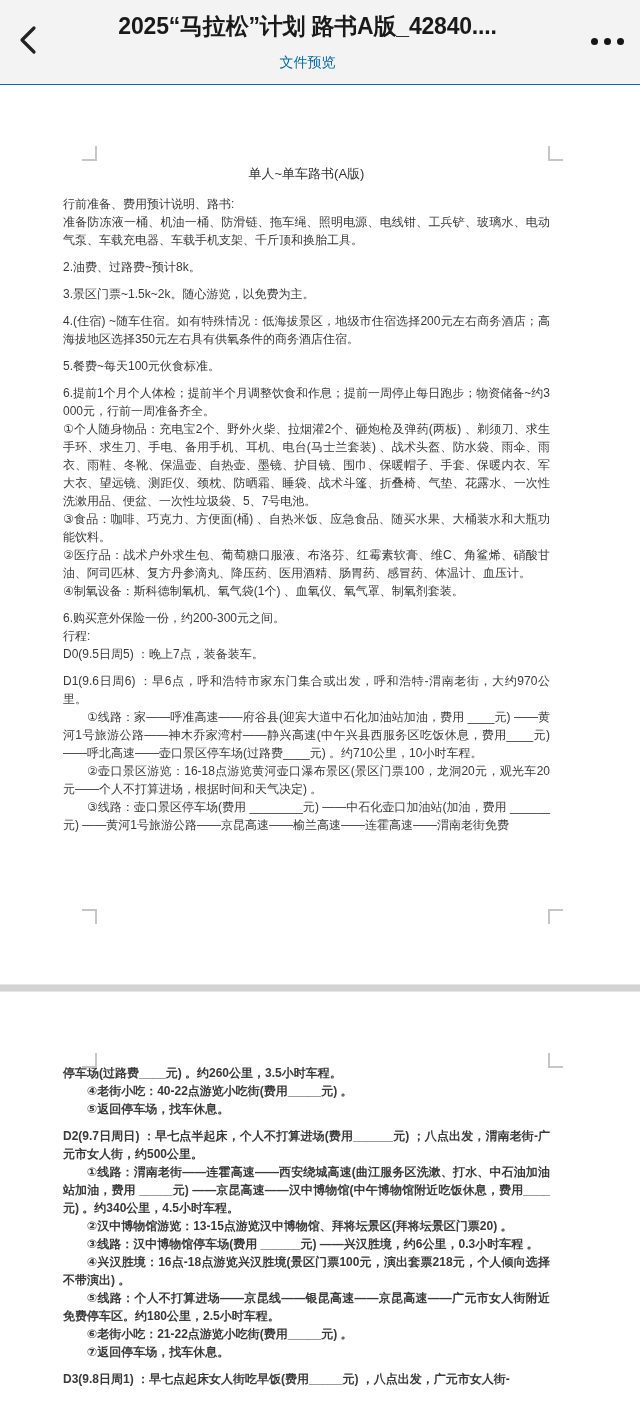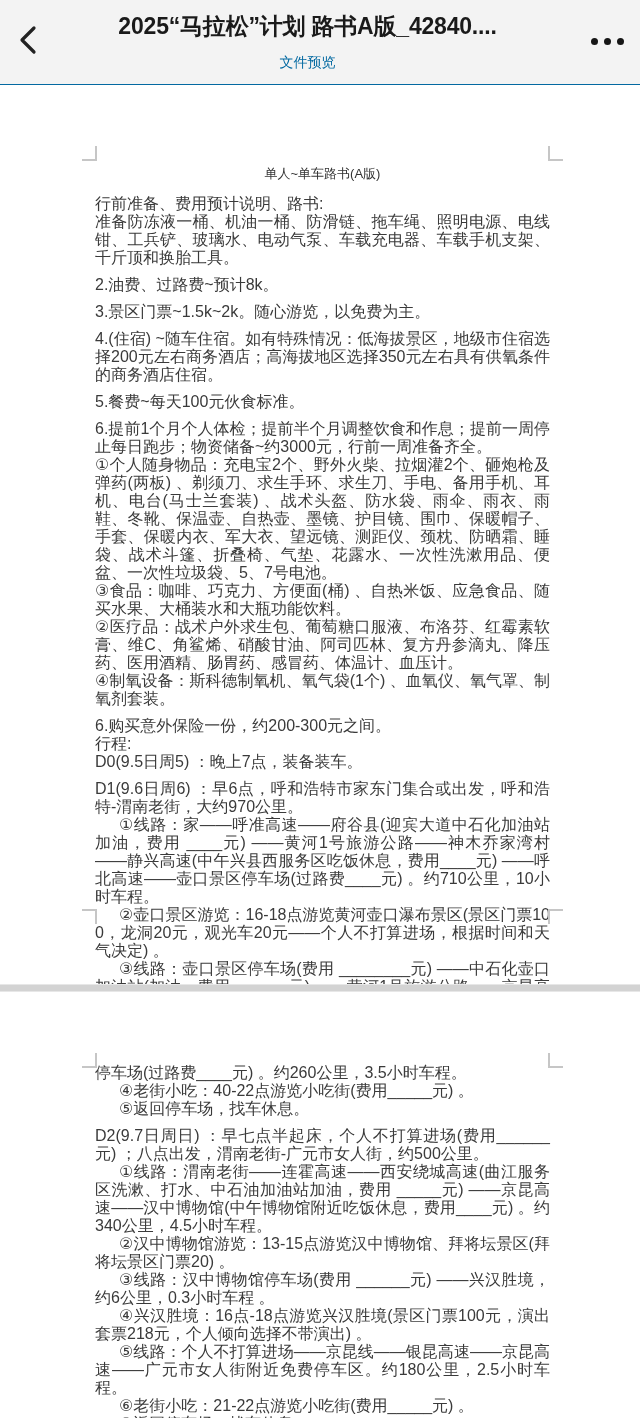--- a/index.html
+++ b/index.html
@@ -50,28 +50,28 @@
   
   .mark { position:absolute; width:13px; height:13px; }
   .mark.tl { left:82px;  border-right:2px solid #c6c6c6; border-bottom:2px solid #c6c6c6; }
   .mark.tr { left:548px; border-left:2px solid #c6c6c6;  border-bottom:2px solid #c6c6c6; }
   .mark.bl { left:82px;  border-right:2px solid #c6c6c6; border-top:2px solid #c6c6c6; }
   .mark.br { left:548px; border-left:2px solid #c6c6c6;  border-top:2px solid #c6c6c6; }
   .page1 .mark.tl, .page1 .mark.tr { top:61px; }
   .page1 .mark.bl, .page1 .mark.br { top:824px; }
   .page2 .mark.tl, .page2 .mark.tr { top:61px; }
   
-  .page-inner { padding:0 90px 0 95px; }
+  .page-inner { padding:0 90px 0 63px; }
   .doc-title {
     margin:0; padding-top:80px; margin-bottom:12px;
     text-align:center; font-size:13px; line-height:18px; color:#333333;
   }
-  .page2 .page-inner { padding-top:72px; }
+  .page2 .page-inner { padding-top:72px;font-weight:bold; }
   .doc-line {
-    margin:0; font-size:16px; line-height:18px; color:#3a3a3a;
+    margin:0; font-size:12px; line-height:18px; color:#3a3a3a;
     text-align:justify; word-break:break-all;
   }
   .doc-line.indent { text-indent:24px; }
   .doc-line.blank { height:9px; }
 </style>
 </head>
 <body>
 
 <div class="appbar">
   <button class="back-btn">

